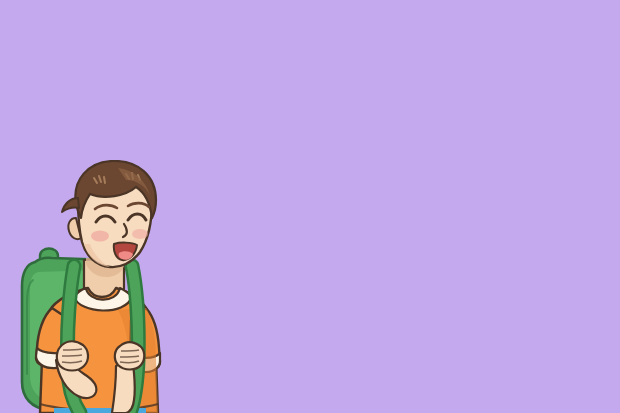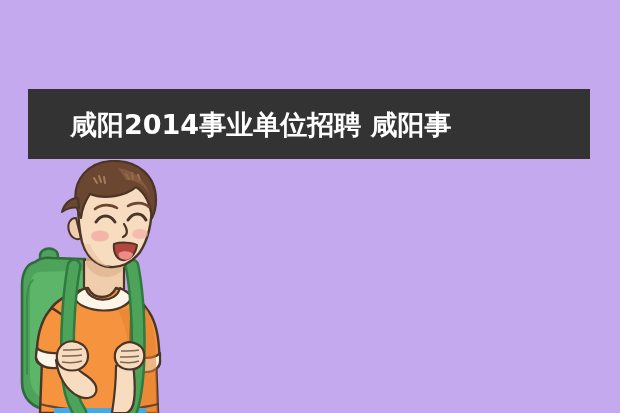--- a/index.html
+++ b/index.html
@@ -57,23 +57,20 @@
     display: block;
     width: 240px;
     height: 253px;
   }
 </style>
 </head>
 <body>
 
 <div id="stage">
 
-  <div id="title-banner">
-    <div id="title-text">咸阳2014事业单位招聘 咸阳事</div>
-  </div>
 
   <div id="illustration">
     <svg viewBox="0 0 240 253" xmlns="http://www.w3.org/2000/svg">
       <defs>
         <clipPath id="frameClip">
           <rect x="0" y="0" width="240" height="253"></rect>
         </clipPath>
       </defs>
 
       <g clip-path="url(#frameClip)">

